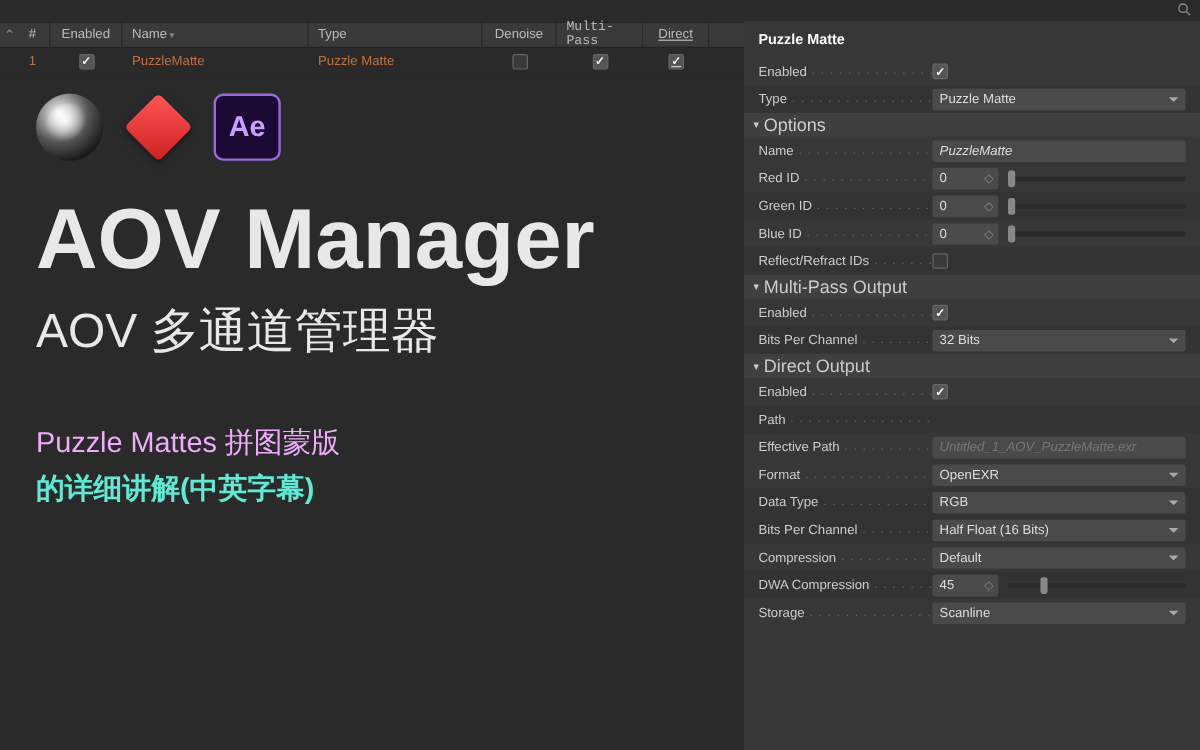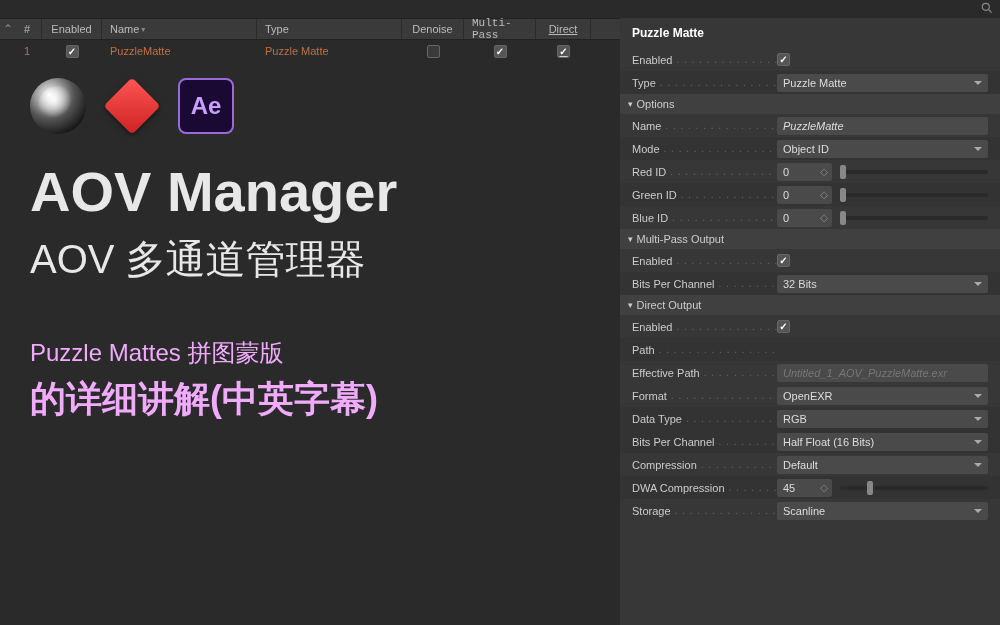--- a/index.html
+++ b/index.html
@@ -26,44 +26,44 @@
 .checkbox.checked::after { content: "✓"; color: #fff; font-size: 10px; font-weight: bold; }
 .checkbox.unchecked { background: #3a3a3a; }
 
 .promo { position: absolute; top: 60px; left: 30px; }
 .app-icons { display: flex; gap: 18px; margin-bottom: 25px; }
 .icon-c4d { width: 56px; height: 56px; border-radius: 50%; background: radial-gradient(circle at 35% 30%, #fff, #555 45%, #111 80%); position: relative; }
 .icon-c4d::after { content: ""; position: absolute; inset: 8px; border-radius: 50%; background: radial-gradient(circle at 40% 35%, rgba(255,255,255,.9), rgba(255,255,255,0) 50%); }
 .icon-redshift { width: 56px; height: 56px; background: linear-gradient(135deg, #ff5555, #cc2222); transform: rotate(45deg) scale(.72); border-radius: 6px; box-shadow: 2px 2px 8px rgba(0,0,0,.5); }
 .icon-ae { width: 56px; height: 56px; background: #1a0a33; border: 2px solid #9a6bd8; border-radius: 8px; display: flex; align-items: center; justify-content: center; color: #c9a0ff; font-size: 24px; font-weight: bold; }
 
-.title-en { font-size: 56px; font-weight: 600; color: #e8e8e8; letter-spacing: 0px; margin-bottom: 8px; }
+.title-en { font-size: 71px; font-weight: 600; color: #e8e8e8; letter-spacing: 0px; margin-bottom: 8px; }
 .title-cn { font-size: 40px; font-weight: 400; color: #e8e8e8; margin-bottom: 50px; }
 .subtitle-1 { font-size: 24px; font-weight: 500; color: #f0abfc; margin-bottom: 6px; }
-.subtitle-2 { font-size: 36px; font-weight: 600; color: #f0abfc; }
+.subtitle-2 { font-size: 24px; font-weight: 600; color: #5eead4; }
 
 .panel-title { font-size: 12px; font-weight: bold; color: #fff; padding: 8px 12px; background: #373737; }
 .prop-row { display: flex; align-items: center; height: 23px; padding: 0 12px; background: #373737; }
 .prop-row.alt { background: #333; }
 .prop-label { width: 145px; font-size: 11px; color: #ccc; position: relative; overflow: hidden; white-space: nowrap; }
 .prop-label::after { content: ". . . . . . . . . . . . . . . . . . . . . . . . ."; position: absolute; color: #666; font-size: 10px; letter-spacing: 1px; padding-left: 4px; }
 .prop-value { flex: 1; display: flex; align-items: center; gap: 4px; }
 
 .dropdown { flex: 1; background: #4a4a4a; height: 18px; border-radius: 2px; display: flex; align-items: center; padding: 0 6px; font-size: 11px; color: #ddd; position: relative; cursor: pointer; }
 .dropdown::after { content: ""; position: absolute; right: 6px; width: 0; height: 0; border-left: 4px solid transparent; border-right: 4px solid transparent; border-top: 4px solid #aaa; }
 
 .text-input { flex: 1; background: #4a4a4a; height: 18px; border-radius: 2px; padding: 0 6px; font-size: 11px; color: #ddd; display: flex; align-items: center; font-style: italic; }
 .text-input.readonly { color: #777; }
 
 .spinner { width: 55px; background: #4a4a4a; height: 18px; border-radius: 2px; display: flex; align-items: center; padding: 0 6px; font-size: 11px; color: #ddd; position: relative; }
 .spinner::after { content: "◇"; position: absolute; right: 4px; color: #888; font-size: 10px; }
 .slider-track { flex: 1; height: 4px; background: #2a2a2a; border-radius: 2px; position: relative; margin-left: 4px; }
 .slider-thumb { position: absolute; width: 6px; height: 14px; background: #888; border-radius: 2px; top: -5px; }
 
-.section-header { background: #404040; height: 20px; display: flex; align-items: center; padding: 0 8px; font-size: 11px; color: #ccc; cursor: pointer; text-align: center; }
+.section-header { background: #404040; height: 20px; display: flex; align-items: center; padding: 0 8px; font-size: 15px; color: #ccc; cursor: pointer; text-align: center; }
 .section-header::before { content: "▾"; margin-right: 4px; font-size: 9px; }
 
 .col-idx { width: 26px; }
 .col-en { width: 60px; justify-content: center; }
 .col-name { width: 155px; }
 .col-type { width: 145px; }
 .col-dn { width: 62px; justify-content: center; }
 .col-mp { width: 72px; justify-content: center; font-family: Liberation Mono, monospace; }
 .col-dr { width: 55px; justify-content: center; text-decoration: underline; }
 .chev-col { width: 16px; display:flex; align-items:center; justify-content:center; color:#888; }
@@ -142,26 +142,20 @@
     </div>
 
     <div class="section-header">Options</div>
 
     <div class="prop-row">
       <div class="prop-label">Name</div>
       <div class="prop-value">
           <div class="text-input">PuzzleMatte</div>
         </div>
     </div>
-    <div class="prop-row alt">
-      <div class="prop-label">Mode</div>
-      <div class="prop-value">
-          <div class="dropdown">Object ID</div>
-        </div>
-    </div>
     <div class="prop-row">
       <div class="prop-label">Red ID</div>
       <div class="prop-value">
           <div class="spinner">0</div>
           <div class="slider-track">
             <div class="slider-thumb" style="left:0"></div>
           </div>
         </div>
     </div>
     <div class="prop-row alt">
@@ -173,20 +167,26 @@
           </div>
         </div>
     </div>
     <div class="prop-row">
       <div class="prop-label">Blue ID</div>
       <div class="prop-value">
           <div class="spinner">0</div>
           <div class="slider-track">
             <div class="slider-thumb" style="left:0"></div>
           </div>
+        </div>
+    </div>
+    <div class="prop-row alt">
+      <div class="prop-label">Reflect/Refract IDs</div>
+      <div class="prop-value">
+          <div class="checkbox unchecked"></div>
         </div>
     </div>
 
     <div class="section-header">Multi-Pass Output</div>
 
     <div class="prop-row">
       <div class="prop-label">Enabled</div>
       <div class="prop-value">
           <div class="checkbox checked"></div>
         </div>

